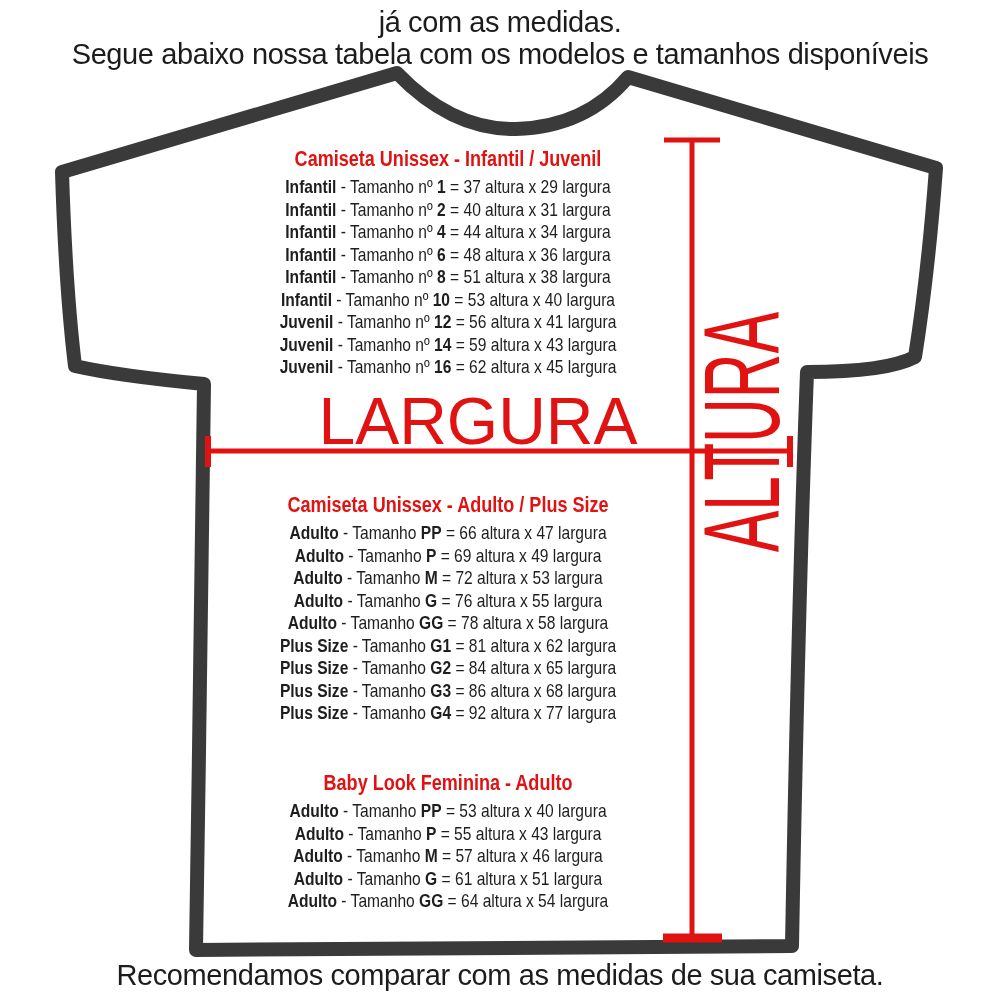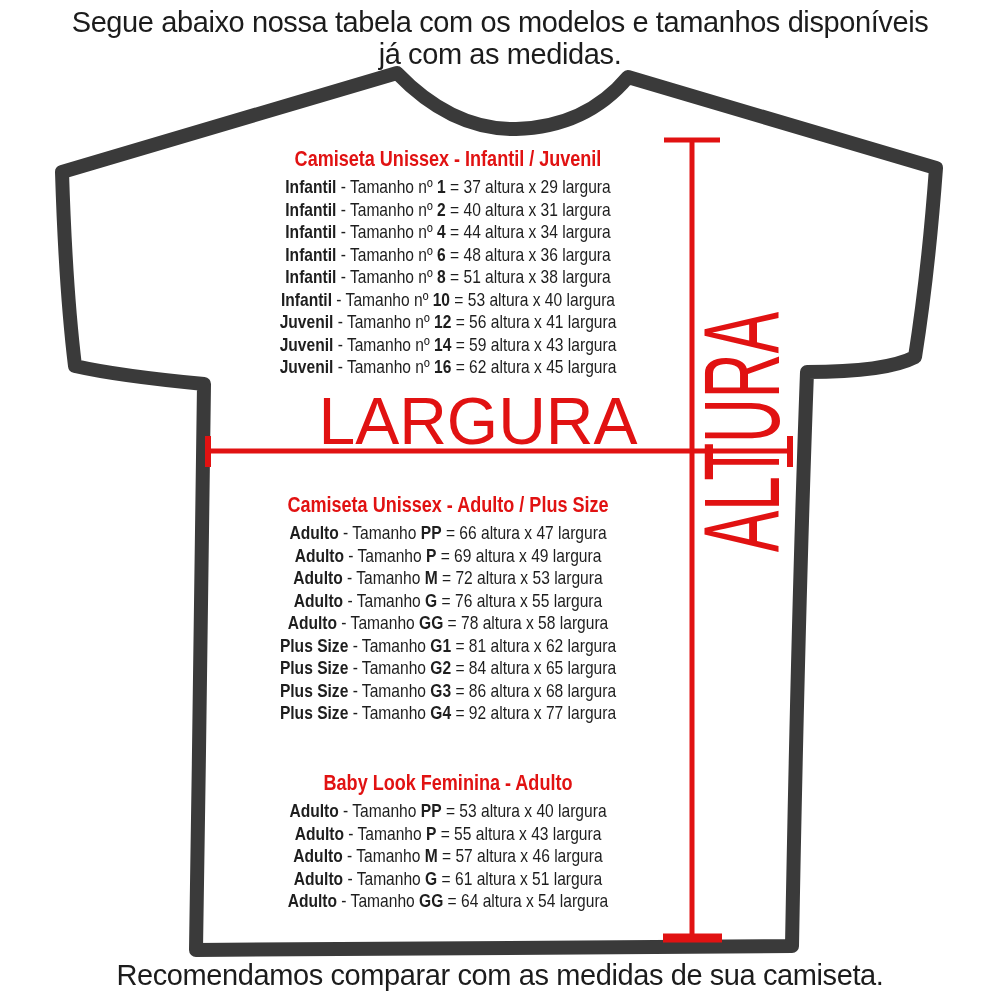--- a/index.html
+++ b/index.html
@@ -30,22 +30,22 @@
   .row{font-size:19px;line-height:22.5px;color:#1e1e1e;white-space:nowrap;}
   .row .b{font-weight:bold;}
   svg text{font-family:"Liberation Sans","DejaVu Sans",sans-serif;}
 </style>
 </head>
 <body>
 
 <div id="stage">
 
   <div class="intro">
+    <div>já com as medidas.</div>
     <div>Segue abaixo nossa tabela com os modelos e tamanhos disponíveis</div>
-    <div>já com as medidas.</div>
   </div>
 
   <svg id="shirt-svg" width="1000" height="1000" viewBox="0 0 1000 1000">
 
     <path d="M 62 172 L 397 73
              Q 452 130 516 129
              Q 586 127 628 77
              L 936 168
              C 931 236 924 300 915 357
              C 892 369 846 372 807 372

